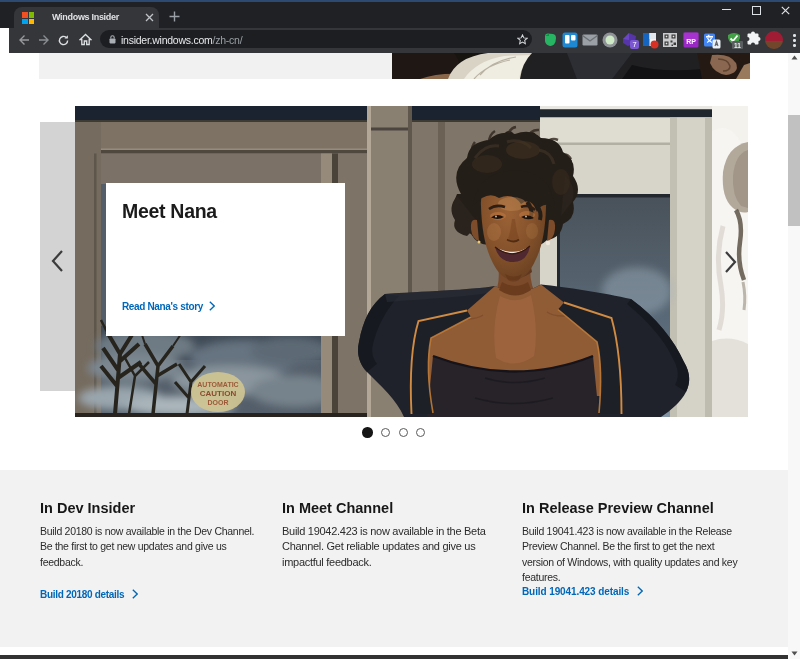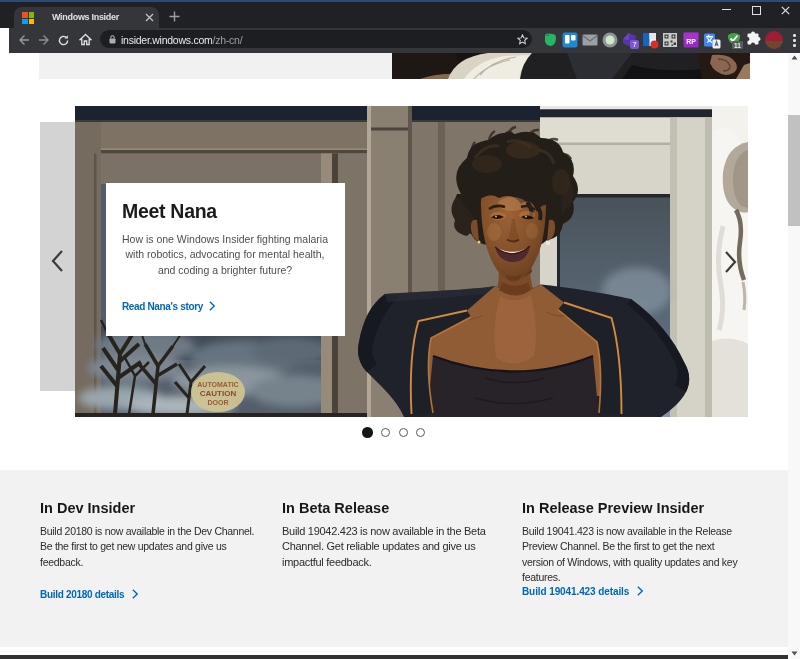--- a/index.html
+++ b/index.html
@@ -353,21 +353,20 @@
   <path d="M483 203.5 L522 236 Q528 262 524 307" stroke="#c07c38" stroke-width="1.6" fill="none" opacity="0.9"></path>
 
   </svg>
 
   <svg class="abs" style="left:724px;top:197px;" width="14" height="24" viewBox="0 0 14 24">
       <path d="M2 2 L11 12 L2 22" stroke="#3c3c3c" stroke-width="2.2" fill="none"></path>
     </svg>
 
   <div class="abs" style="left:106px;top:130px;width:239px;height:153px;background:#ffffff;text-align:center;">
     <div class="abs" style="left:16px;top:17px;font-size:19.5px;font-weight:700;color:#1b1b1b;letter-spacing:-0.3px;">Meet Nana</div>
-    <div class="abs" style="left:16px;top:49px;font-size:10.5px;line-height:15.4px;color:#4e4e4e;white-space:nowrap;">How is one Windows Insider fighting malaria<br>with robotics, advocating for mental health,<br>and coding a brighter future?</div>
     <div class="abs" style="left:16px;top:118px;font-size:10px;letter-spacing:-0.35px;font-weight:700;color:#0067b8;white-space:nowrap;">Read Nana's story
       <svg style="vertical-align:-1px;margin-left:4px;" width="6" height="10" viewBox="0 0 6 10">
           <path d="M0.8 0.8 L5.2 5 L0.8 9.2" stroke="#0067b8" stroke-width="1.3" fill="none"></path>
         </svg>
     </div>
   </div>
 
   <div class="abs" style="left:362px;top:374px;width:10.5px;height:10.5px;border-radius:50%;background:#161616;"></div>
   <div class="abs" style="left:381px;top:375px;width:9px;height:9px;border-radius:50%;border:1.4px solid #5a5a5a;box-sizing:border-box;"></div>
   <div class="abs" style="left:399px;top:375px;width:9px;height:9px;border-radius:50%;border:1.4px solid #5a5a5a;box-sizing:border-box;"></div>
@@ -377,25 +376,25 @@
     <div class="abs" style="left:40px;top:30px;">
       <div style="font-size:14.5px;font-weight:700;color:#171717;">In Dev Insider</div>
       <div style="margin-top:7.5px;font-size:10.5px;letter-spacing:-0.28px;line-height:15.6px;color:#2b2b2b;white-space:nowrap;">Build 20180 is now available in the Dev Channel.<br>Be the first to get new updates and give us<br>feedback.</div>
       <div style="margin-top:19px;font-size:10px;letter-spacing:-0.3px;font-weight:700;color:#0067b8;white-space:nowrap;">Build 20180 details
         <svg style="vertical-align:-1px;margin-left:5px;" width="6" height="10" viewBox="0 0 6 10">
             <path d="M0.8 0.8 L5.2 5 L0.8 9.2" stroke="#0067b8" stroke-width="1.3" fill="none"></path>
           </svg>
       </div>
     </div>
     <div class="abs" style="left:282px;top:30px;">
-      <div style="font-size:14.5px;font-weight:700;color:#171717;">In Beta Release</div>
+      <div style="font-size:14.5px;font-weight:700;color:#171717;">In Meet Channel</div>
       <div style="margin-top:7.5px;font-size:11px;letter-spacing:-0.28px;line-height:15.6px;color:#2b2b2b;white-space:nowrap;">Build 19042.423 is now available in the Beta<br>Channel. Get reliable updates and give us<br>impactful feedback.</div>
     </div>
     <div class="abs" style="left:522px;top:30px;">
-      <div style="font-size:14.5px;font-weight:700;color:#171717;">In Release Preview Insider</div>
+      <div style="font-size:14.5px;font-weight:700;color:#171717;">In Release Preview Channel</div>
       <div style="margin-top:7.5px;font-size:10.5px;letter-spacing:-0.28px;line-height:15.6px;color:#2b2b2b;white-space:nowrap;">Build 19041.423 is now available in the Release<br>Preview Channel. Be the first to get the next<br>version of Windows, with quality updates and key<br>features.</div>
       <div style="font-size:10px;letter-spacing:-0.1px;font-weight:700;color:#0067b8;white-space:nowrap;">Build 19041.423 details
         <svg style="vertical-align:-1px;margin-left:5px;" width="6" height="10" viewBox="0 0 6 10">
             <path d="M0.8 0.8 L5.2 5 L0.8 9.2" stroke="#0067b8" stroke-width="1.3" fill="none"></path>
           </svg>
       </div>
     </div>
   </div>
 
   <div class="abs" style="left:0;top:602px;width:789px;height:4px;background:#323232;"></div>

